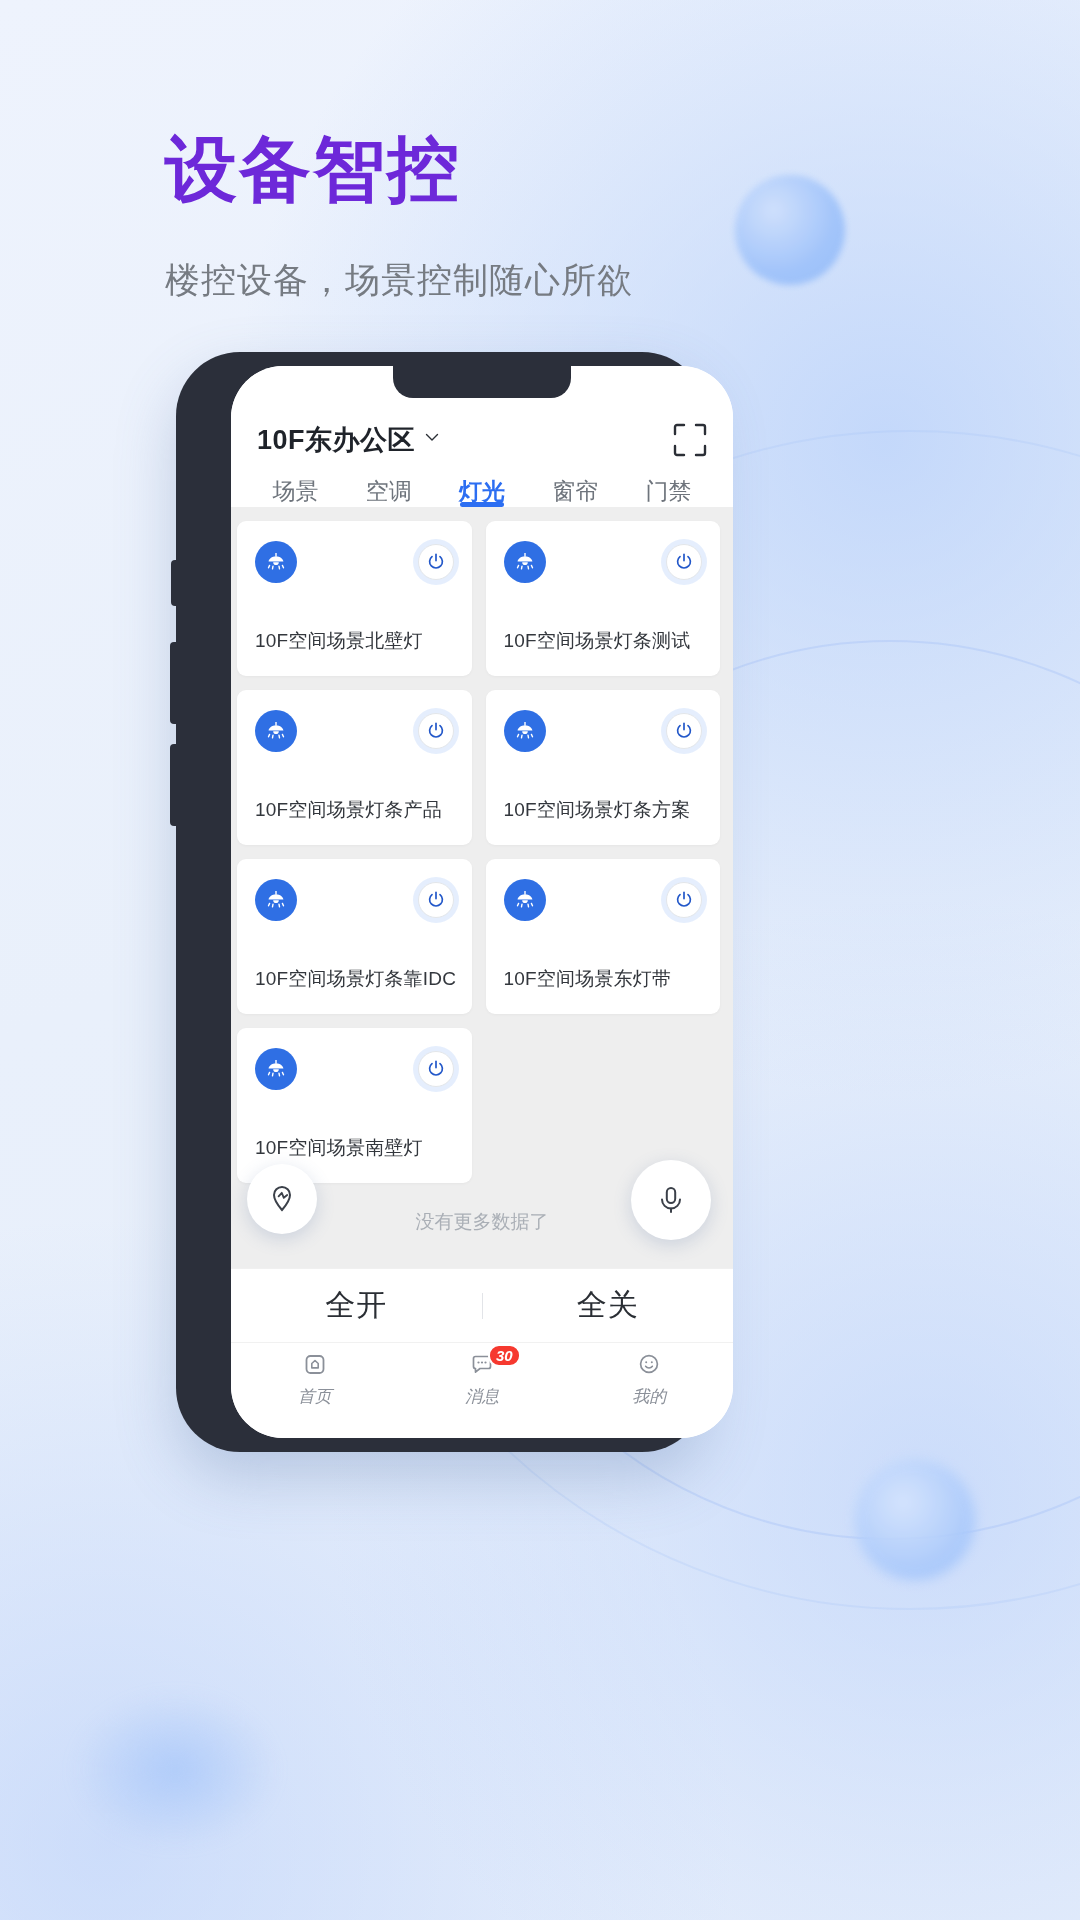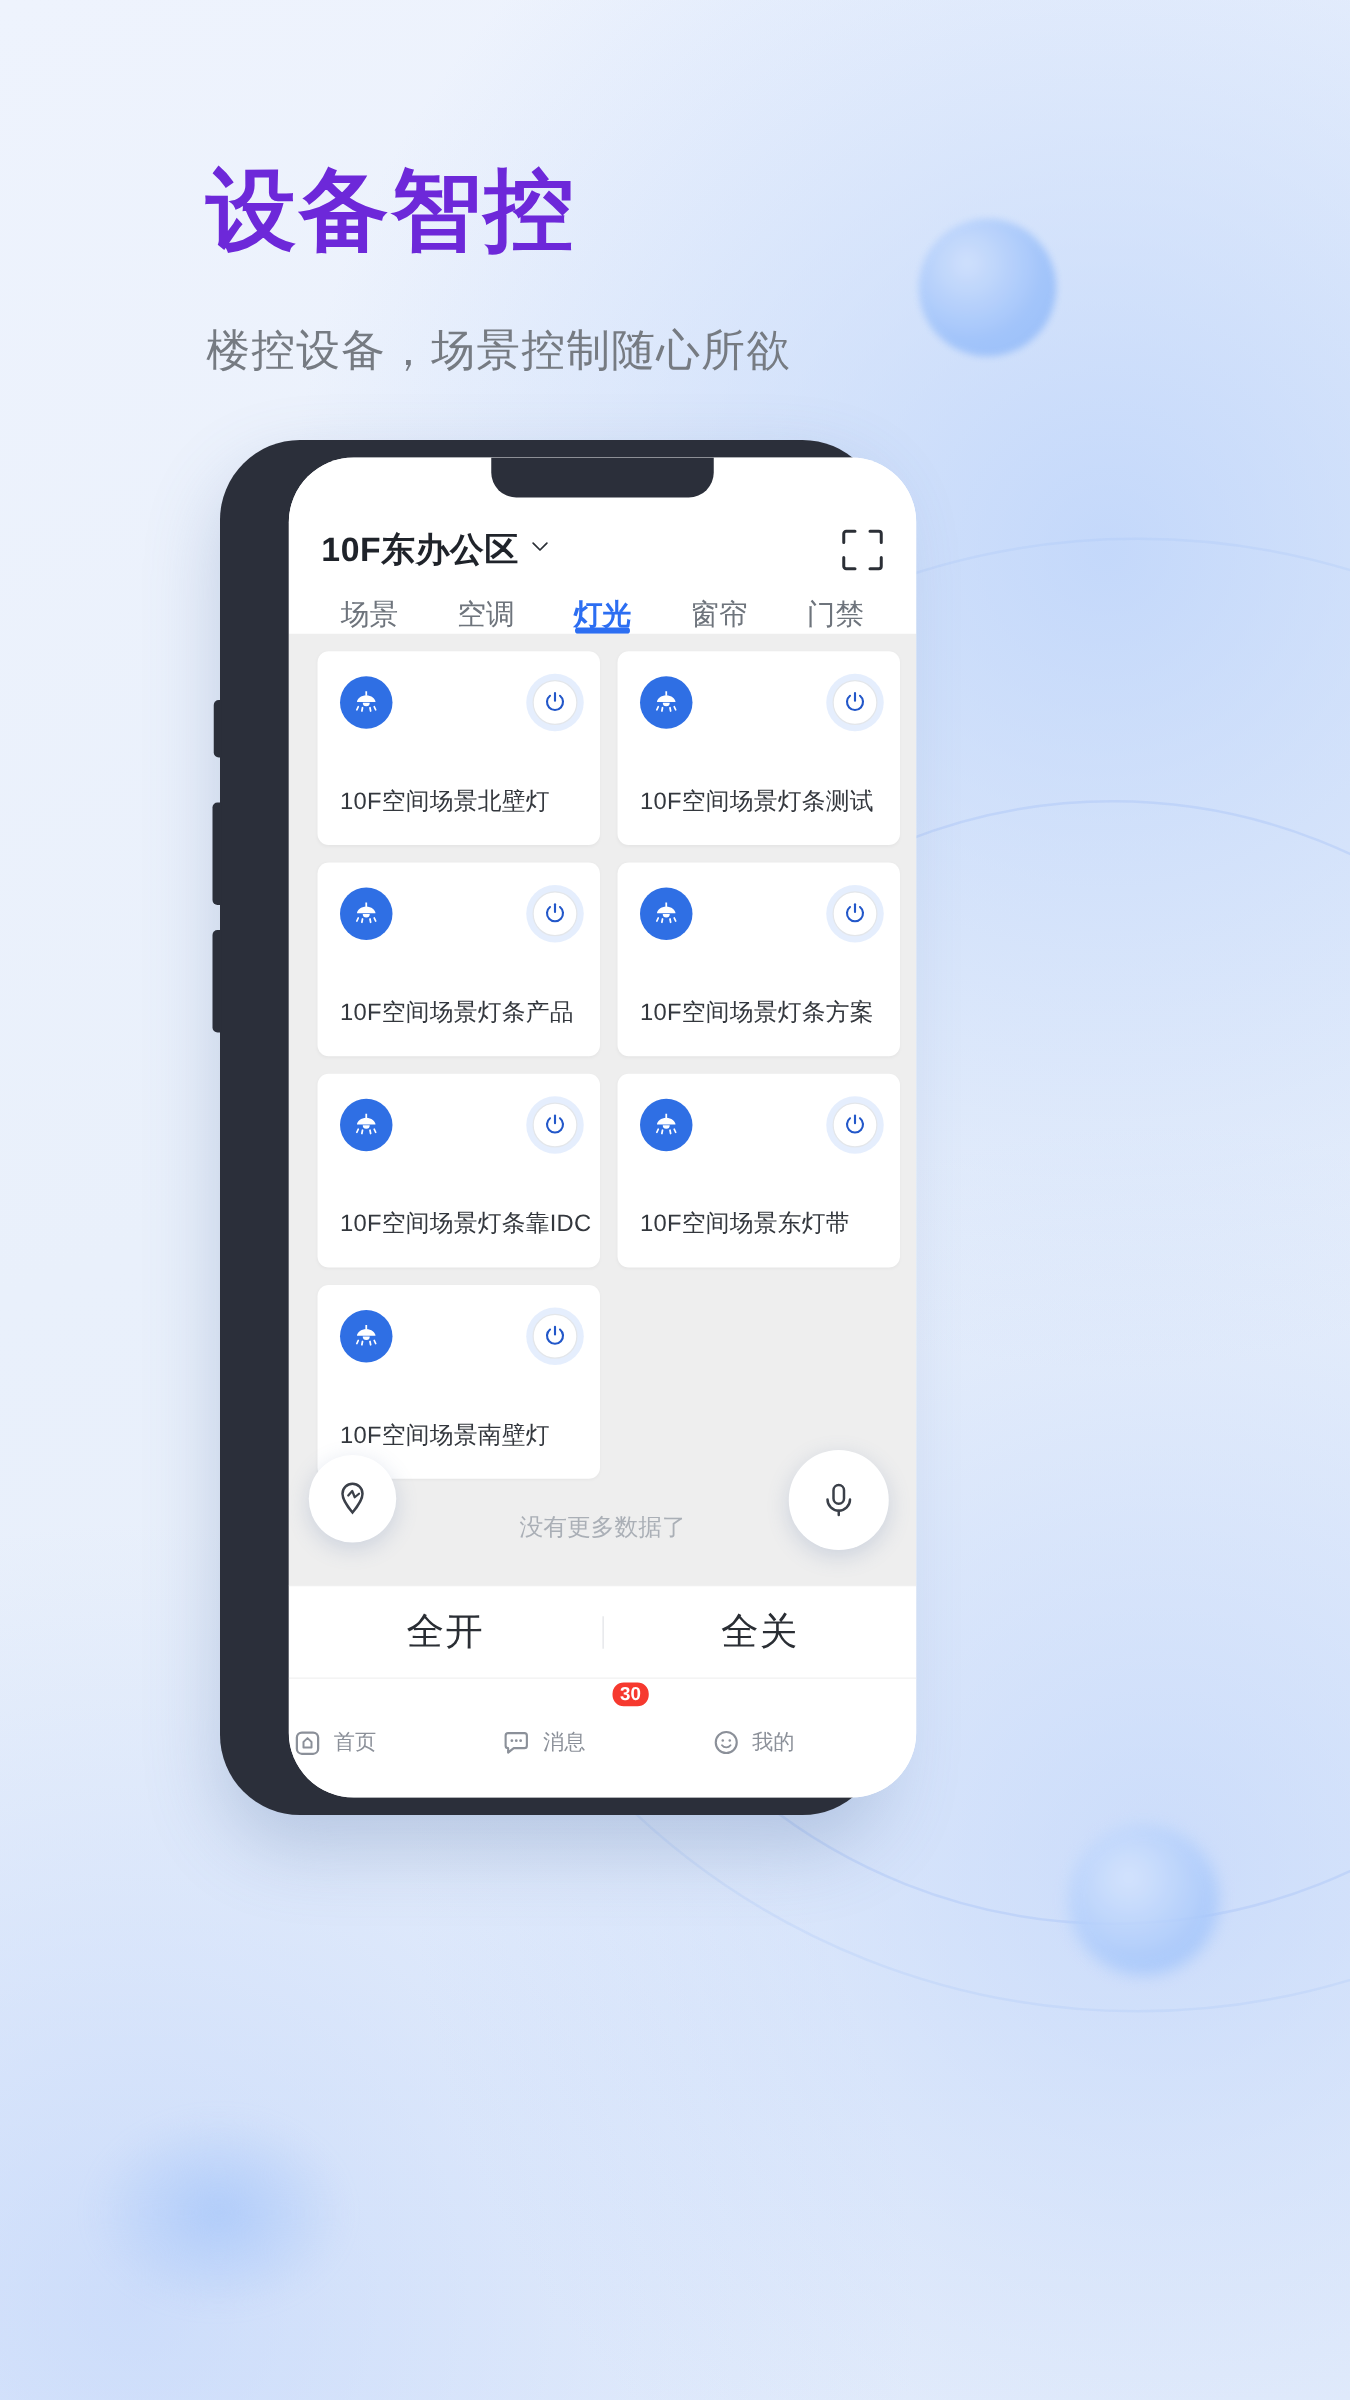--- a/index.html
+++ b/index.html
@@ -121,21 +121,21 @@
   .tab.active::after {
     content:""; position:absolute; left:50%; transform:translateX(-50%);
     bottom:0; width:44px; height:5px; border-radius:3px; background:#2c6ef2;
   }
 
   
   .list-wrap {
     flex:1; background:#eeeeee; position:relative; overflow:hidden;
   }
   .grid {
-    padding:14px 13px 0 23px;
+    padding:14px 13px 0 6px;
     display:flex; flex-wrap:wrap; gap:14px;
   }
   .card {
     width:calc(50% - 7px);
     height:155px;
     background:#fff; border-radius:9px;
     padding:20px 18px 0 18px;
     position:relative;
     box-shadow:0 1px 3px rgba(0,0,0,.04);
     display:flex; flex-direction:column; justify-content:space-between;
@@ -179,22 +179,22 @@
     flex:1; text-align:center; font-size:30px; color:#2a2e34; letter-spacing:1px;
   }
   .allbar .sep { flex:0 0 1px; width:1px; height:26px; background:#e2e4e8; }
 
   
   .bottom-nav {
     height:96px; background:#fff; display:flex;
     border-top:1px solid #f1f1f1; padding-top:6px;
   }
   .nav-item {
-    flex:1; display:flex; flex-direction:row; align-items:center; gap:6px;
-    font-size:17px; color:#8b9099; position:relative;
+    flex:1; display:flex; flex-direction:column; align-items:center; gap:6px;
+    font-size:17px; color:#8b9099; position:relative;font-style:italic;
   }
   .nav-item.active { color:#2c6ef2; font-weight:700; }
   .nav-ico { width:30px; height:30px; display:flex; align-items:center; justify-content:center; }
   .badge {
     position:absolute; left:calc(50% + 6px); top:-5px;
     background:#f6392f; color:#fff; font-size:15px; font-weight:700;
     border-radius:11px; min-width:32px; height:23px;
     display:flex; align-items:center; justify-content:center; padding:0 6px;
     border:2px solid #fff;
   }

